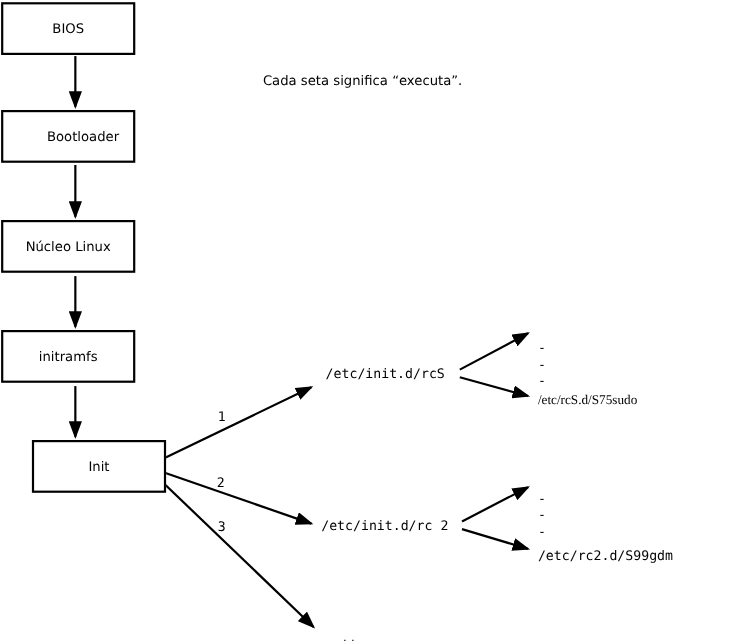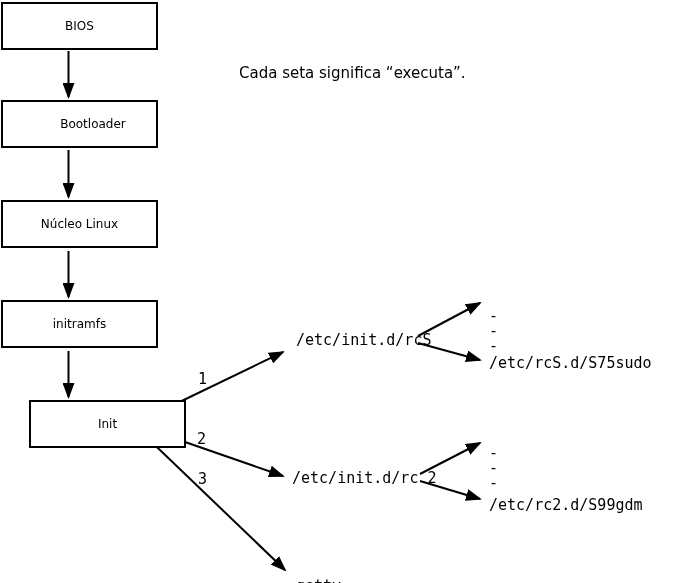--- a/index.html
+++ b/index.html
@@ -13,34 +13,34 @@
     overflow: hidden;
   }
   .arrow-layer {
     position: absolute;
     left: 0; top: 0;
     width: 682px; height: 583px;
   }
   .box {
     position: absolute;
     left: 1px;
-    width: 157px;
+    width: 122px;
     height: 48px;
     box-sizing: border-box;
     border: 2px solid #000000;
     background: #ffffff;
     display: flex;
     align-items: center;
     justify-content: center;
     font-size: 12px;
   }
   .lbl {
     position: absolute;
     line-height: 16px;
-    font-size: 15px;
+    font-size: 12px;
     white-space: pre;
   }
   .mono { font-family: "DejaVu Sans Mono", monospace; }
   .sans { font-family: "DejaVu Sans", sans-serif; }
 
   .box-bios       { top: 2px; }
   .box-bootloader { top: 100px; padding-left: 27px; }
   .box-nucleo     { top: 200px; }
   .box-initramfs  { top: 300px; }
   .box-init       { top: 400px; margin-left: 28px; }
@@ -52,21 +52,21 @@
   .num-3     { left: 198px; top: 471px; }
 
   .lbl-rcs   { left: 296px; top: 332px; }
   .lbl-rc2   { left: 292px; top: 470px; }
   .lbl-getty { left: 296px; top: 565px; margin-top: 13px; }
 
   .lbl-rcs-first { left: 489px; top: 287px; }
   .dot-a1        { left: 489px; top: 308px; }
   .dot-a2        { left: 489px; top: 323px; }
   .dot-a3        { left: 489px; top: 338px; }
-  .lbl-rcs-last  { left: 489px; top: 355px; }
+  .lbl-rcs-last  { left: 489px; top: 355px; font-family: Liberation Serif, serif; }
 
   .lbl-rc2-first { left: 489px; top: 425px; }
   .dot-b1        { left: 489px; top: 445px; }
   .dot-b2        { left: 489px; top: 460px; }
   .dot-b3        { left: 489px; top: 475px; }
   .lbl-rc2-last  { left: 489px; top: 497px; }
 
   line { stroke: #000000; stroke-width: 2; }
 </style>
 </head>

